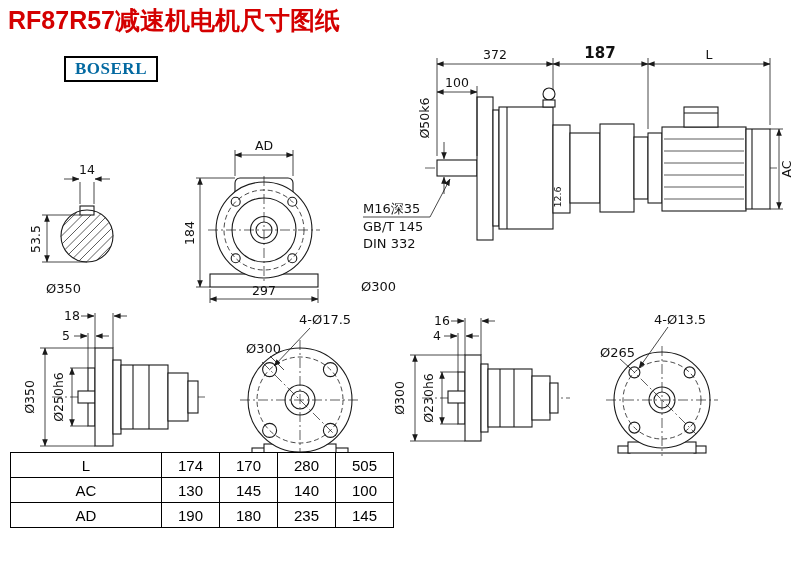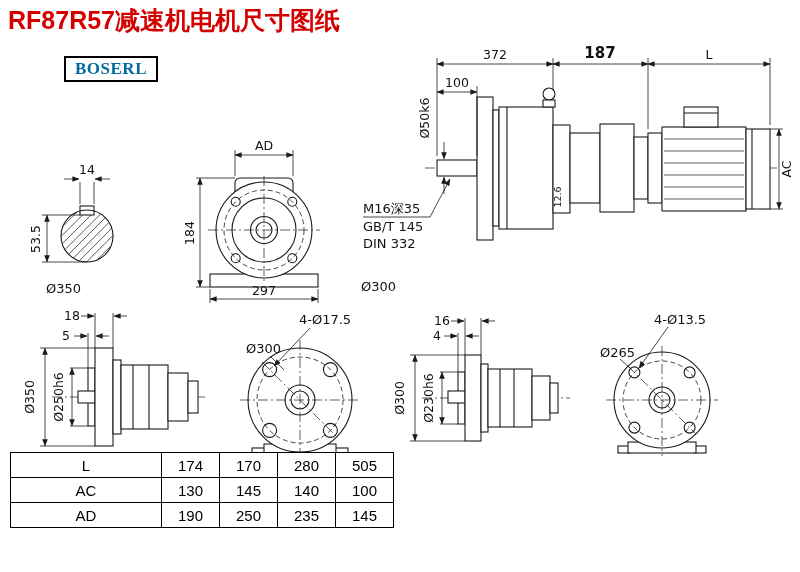--- a/index.html
+++ b/index.html
@@ -283,20 +283,20 @@
     <tr>
       <td class="c0">AC</td>
       <td class="cv">130</td>
       <td class="cv">145</td>
       <td class="cv">140</td>
       <td class="cv">100</td>
     </tr>
     <tr>
       <td class="c0">AD</td>
       <td class="cv">190</td>
-      <td class="cv">250</td>
+      <td class="cv">180</td>
       <td class="cv">235</td>
       <td class="cv">145</td>
     </tr>
   </tbody>
     </table>
 
 </div>
 
 </body></html>

